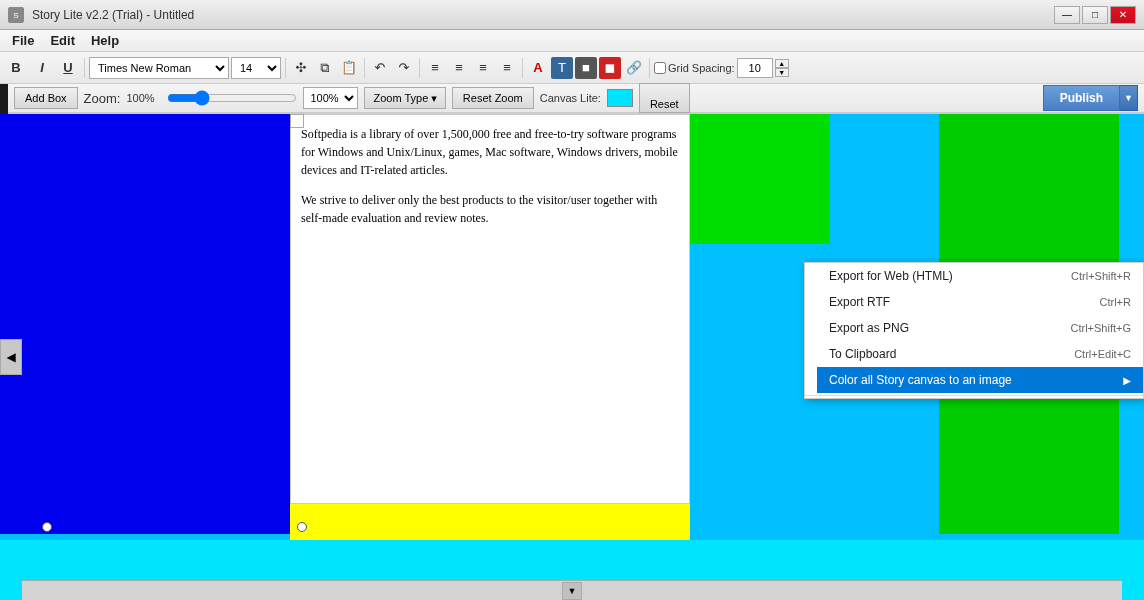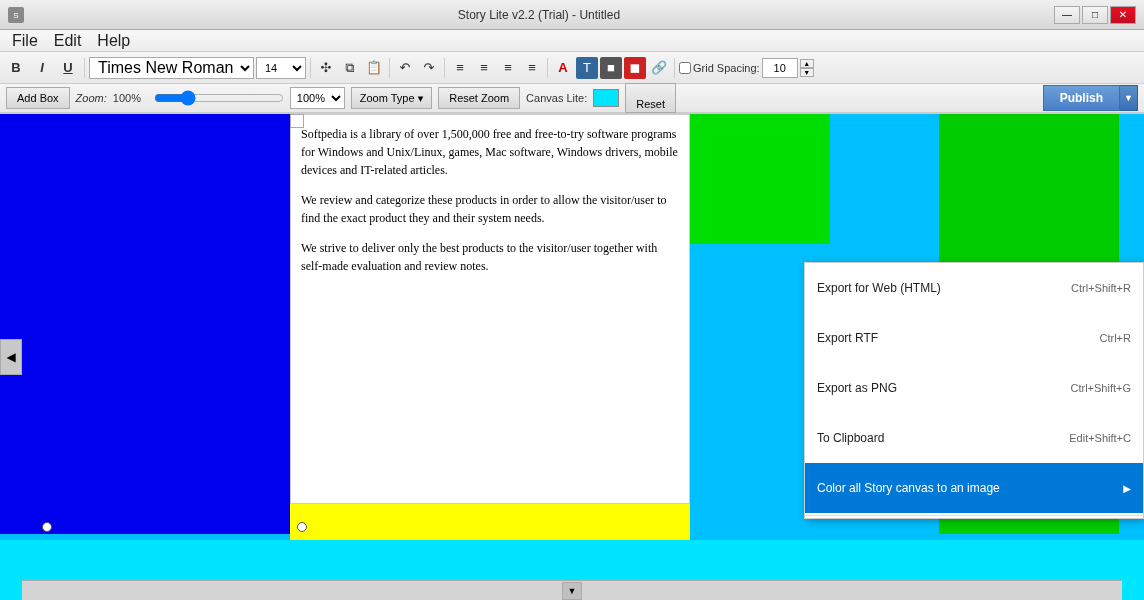--- a/index.html
+++ b/index.html
@@ -9,35 +9,35 @@
     .title-bar {
       background: linear-gradient(to bottom, #f0f0f0, #d8d8d8);
       height: 30px;
       display: flex;
       align-items: center;
       justify-content: space-between;
       padding: 0 8px;
       border-bottom: 1px solid #aaa;
     }
     .title-bar-icon { width: 16px; height: 16px; background: #888; border-radius: 2px; display: flex; align-items: center; justify-content: center; font-size: 10px; }
-    .title-bar-text { font-size: 12px; color: #333; flex: 1; text-align: center; }
+    .title-bar-text { font-size: 12px; color: #333; flex: 1; text-align: left; margin-left: 8px; }
     .title-bar-buttons { display: flex; gap: 2px; }
     .title-btn { width: 26px; height: 18px; border: 1px solid #aaa; background: linear-gradient(to bottom, #f5f5f5, #e0e0e0); cursor: pointer; font-size: 10px; display: flex; align-items: center; justify-content: center; }
     .title-btn.close { background: linear-gradient(to bottom, #e81123, #c50b1f); color: white; }
 
     
     .menu-bar {
       background: linear-gradient(to bottom, #f8f8f8, #ececec);
       height: 22px;
       display: flex;
       align-items: center;
       padding: 0 4px;
       border-bottom: 1px solid #ccc;
     }
-    .menu-item { padding: 2px 8px; font-size: 16px; cursor: pointer; color: #222; }
+    .menu-item { padding: 2px 8px; font-size: 13px; cursor: pointer; color: #222; font-weight: bold; }
 
     
     .toolbar {
       background: linear-gradient(to bottom, #f5f5f5, #e8e8e8);
       height: 32px;
       display: flex;
       align-items: center;
       padding: 0 4px;
       border-bottom: 1px solid #ccc;
       gap: 2px;
@@ -46,21 +46,21 @@
       width: 24px; height: 24px;
       border: 1px solid transparent;
       background: transparent;
       cursor: pointer;
       display: flex; align-items: center; justify-content: center;
       font-size: 12px; font-weight: bold; color: #333;
       border-radius: 2px;
     }
     .tb-separator { width: 1px; height: 20px; background: #ccc; margin: 0 2px; }
     .font-select {
-      width: 165px; height: 22px; font-size: 16px;
+      width: 140px; height: 22px; font-size: 11px;
       border: 1px solid #aaa; background: white; padding: 0 4px;
     }
     .size-select {
       width: 50px; height: 22px; font-size: 11px;
       border: 1px solid #aaa; background: white; padding: 0 4px;
     }
     .tb-icon-btn {
       width: 22px; height: 22px;
       border: 1px solid transparent;
       background: transparent;
@@ -71,30 +71,31 @@
 
     
     .toolbar2 {
       background: linear-gradient(to bottom, #f5f5f5, #e8e8e8);
       height: 30px;
       display: flex;
       align-items: center;
       padding: 0 6px;
       border-bottom: 2px solid #ccc;
       gap: 6px;
+      margin-left: 8px;
     }
     .add-box-btn {
       background: linear-gradient(to bottom, #f0f0f0, #d8d8d8);
       border: 1px solid #aaa;
       padding: 2px 10px;
       font-size: 11px;
       cursor: pointer;
       height: 22px;
     }
-    .zoom-label { font-size: 11px; color: #333; font-style: italic; }
+    .zoom-label { font-size: 13px; color: #333; }
     .zoom-pct { font-size: 11px; color: #333; width: 35px; }
     .zoom-slider { width: 130px; height: 16px; cursor: pointer; }
     .zoom-select {
       width: 55px; height: 22px; font-size: 11px;
       border: 1px solid #aaa; background: white; padding: 0 2px;
     }
     .zoom-type-btn {
       background: linear-gradient(to bottom, #f0f0f0, #d8d8d8);
       border: 1px solid #aaa;
       padding: 2px 8px;
@@ -309,24 +310,25 @@
       width: 340px;
       background: white;
       border: 1px solid #ccc;
       box-shadow: 2px 2px 8px rgba(0,0,0,0.3);
       z-index: 100;
     }
     .dropdown-item {
       display: flex;
       align-items: center;
       justify-content: space-between;
-      padding: 18px 12px;
+      padding: 6px 12px;
       font-size: 12px;
       color: #222;
       cursor: pointer;
+      margin-left: 12px;
     }
     .dropdown-item.highlighted { background: #0078d7; color: white; }
     .dropdown-shortcut { color: #666; font-size: 11px; }
     .dropdown-separator { height: 1px; background: #ddd; margin: 2px 0; }
     .dropdown-arrow { font-size: 10px; }
 
     .grid-spacing-label { font-size: 11px; color: #333; }
     .grid-spacing-input {
       width: 36px; height: 20px;
       border: 1px solid #aaa;
@@ -451,21 +453,20 @@
 
       <div class="blue-box-left"></div>
 
       <div class="blue-box-top-right"></div>
 
       <div class="green-box-right"></div>
 
       <div class="text-content-box">
         <div class="text-content-inner">
           <p>Softpedia is a library of over 1,500,000 free and free-to-try software programs for Windows and Unix/Linux, games, Mac software, Windows drivers, mobile devices and IT-related articles.</p>
-          <p>We review and categorize these products in order to allow the visitor/user to find the exact product they and their system needs.</p>
           <p>We strive to deliver only the best products to the visitor/user together with self-made evaluation and review notes.</p>
         </div>
       </div>
 
       <div class="resize-handle"></div>
 
       <div class="yellow-box-bottom">
         <span class="yellow-box-text">This is a Softpedia test :&gt;</span>
       </div>
 
@@ -491,21 +492,21 @@
     <div class="dropdown-item">
       <span>Export RTF</span>
       <span class="dropdown-shortcut">Ctrl+R</span>
     </div>
     <div class="dropdown-item">
       <span>Export as PNG</span>
       <span class="dropdown-shortcut">Ctrl+Shift+G</span>
     </div>
     <div class="dropdown-item">
       <span>To Clipboard</span>
-      <span class="dropdown-shortcut">Edit+Shift+C</span>
+      <span class="dropdown-shortcut">Ctrl+Edit+C</span>
     </div>
     <div class="dropdown-item highlighted">
       <span>Color all Story canvas to an image</span>
       <span class="dropdown-arrow">▶</span>
     </div>
     <div class="dropdown-separator"></div>
   </div>
 </div>
 
 </body></html>

